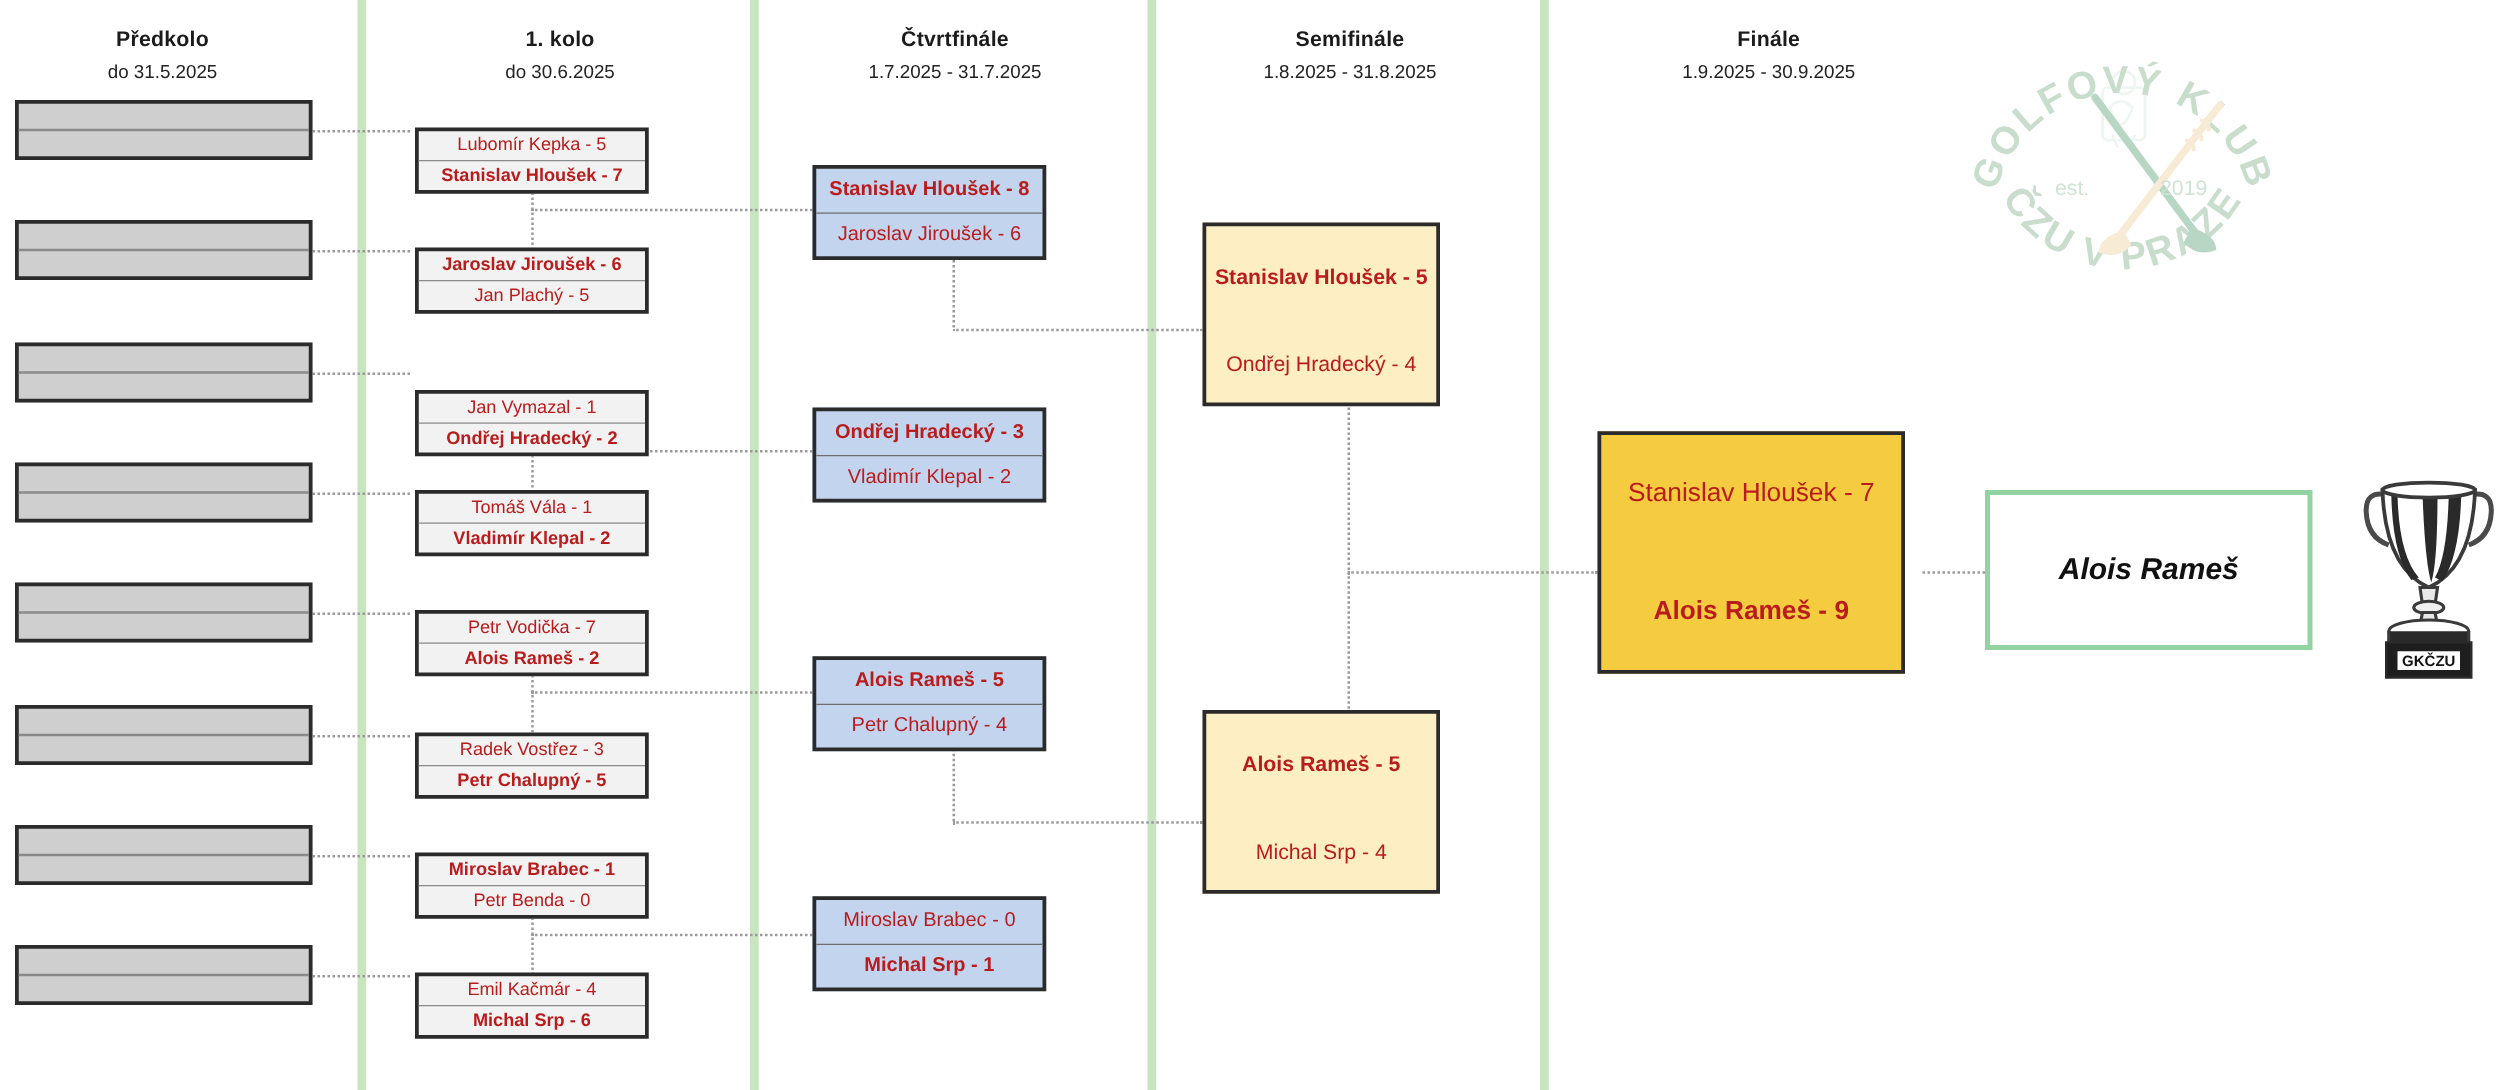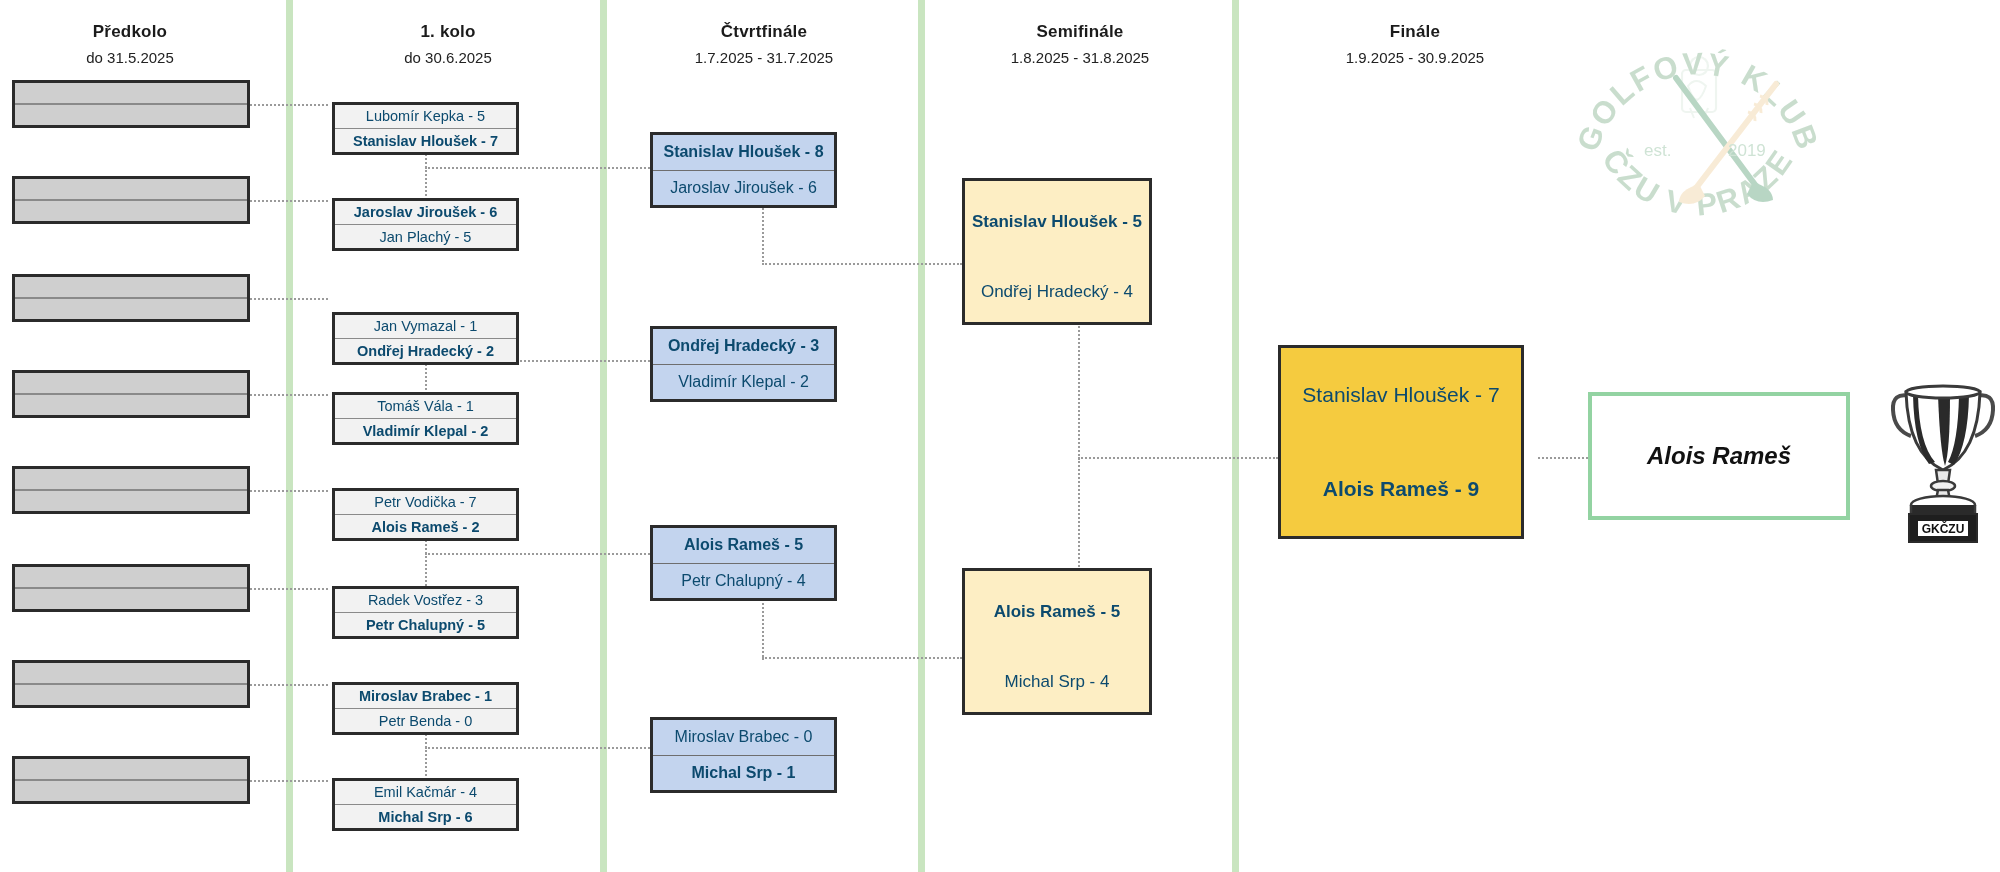--- a/index.html
+++ b/index.html
@@ -55,21 +55,21 @@
     display: flex;
     flex-direction: column;
   }
   .mbox .slot {
     flex: 1 1 50%;
     display: flex;
     align-items: center;
     justify-content: center;
     text-align: center;
     white-space: nowrap;
-    color: #0c4a6e;
+    color: #b91c1c;
   }
   .mbox .slot.win { font-weight: bold; }
   .mbox .divider {
     height: 2px;
     background: #8a8a8a;
     margin: 0;
   }
 
   
   .prebox {

